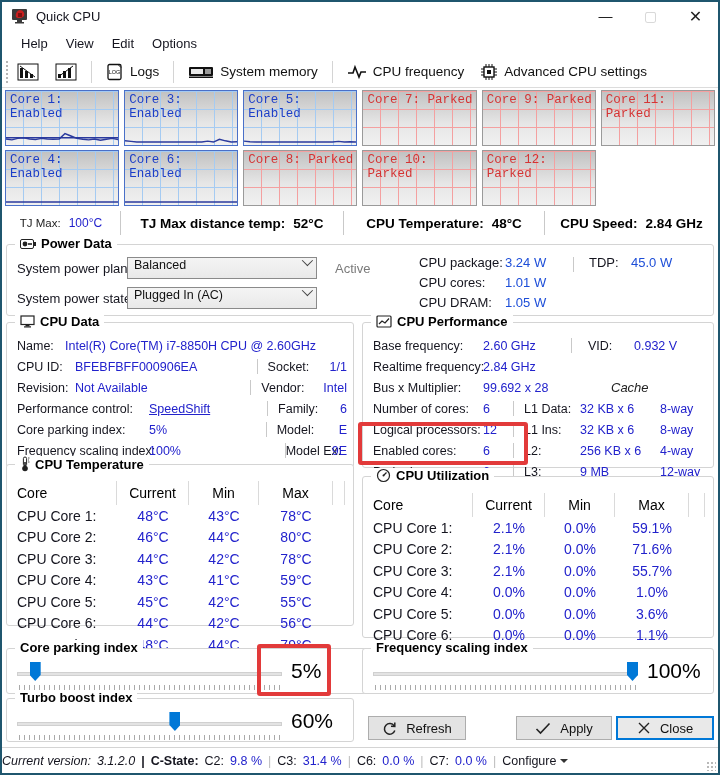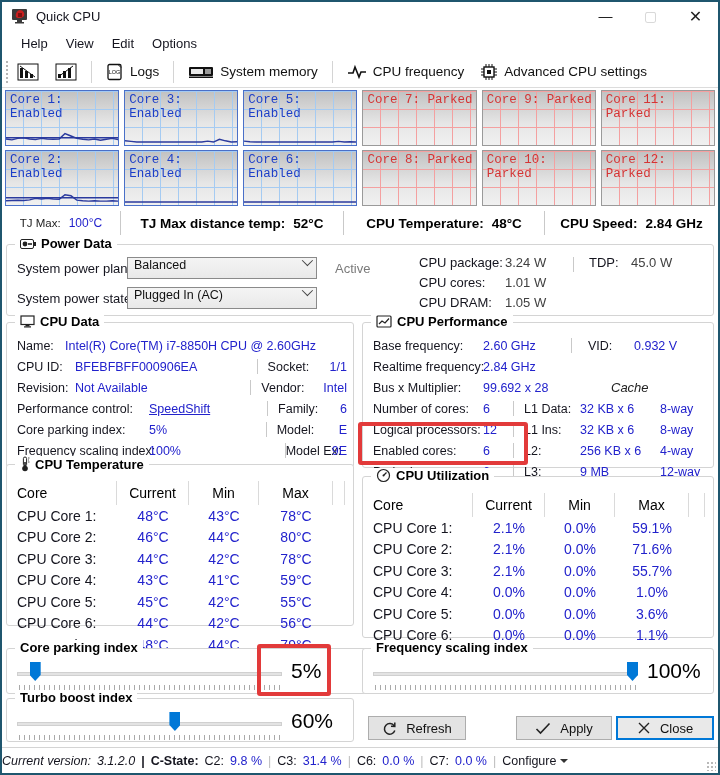--- a/index.html
+++ b/index.html
@@ -55,21 +55,21 @@
   .gb { position:absolute; border:1px solid #d4d4d4; border-radius:3px; background:#fff; }
   .gb-title { position:absolute; top:-9px; left:8px; background:#fff; padding:0 5px; font-weight:bold; font-size:13px; color:#000; display:flex; align-items:center; gap:5px; white-space:nowrap; }
   .gb-title svg { flex:0 0 auto; }
 
   
   .pw-row { position:absolute; display:flex; align-items:center; }
   .combo { width:190px; height:22px; background:linear-gradient(#f4f4f4,#e9e9e9); border:1px solid #8a8a8a; display:flex; align-items:flex-start; padding:0 6px; font-size:12.5px; color:#111; }
   .combo .chev { margin-left:auto; width:8px; height:8px; border-right:1.5px solid #444; border-bottom:1.5px solid #444; transform:rotate(45deg) translateY(-2px); }
   .kv { display:flex; align-items:center; }
   .kv .k { color:#15151f; }
-  .kv .v { color:#404040;text-align:center; }
+  .kv .v { color:#1d4ed8;text-align:center; }
 
   
   .drow { display:flex; align-items:center; height:21px; font-size:12.5px; }
   .lbl { color:#15151f; white-space:nowrap; }
   .val { color:#2222cc; white-space:nowrap; }
   .vdiv { width:1px; height:15px; background:#c9c9c9; }
   .link { color:#2222cc; text-decoration:underline; }
 
   
   .tbl { position:absolute; left:10px; right:8px; top:16px; }
@@ -210,27 +210,20 @@
         <div class="tile-label">Core 5: Enabled</div>
       </div>
     <div class="tile parked">
         <div class="tile-label">Core 7: Parked</div>
       </div>
     <div class="tile parked">
         <div class="tile-label">Core 9: Parked</div>
       </div>
     <div class="tile parked">
         <div class="tile-label">Core 11: Parked</div>
-      </div>
-    <div class="tile enabled">
-        <svg class="spark" viewBox="0 0 100 34" preserveAspectRatio="none">
-          <line x1="0" x2="100" y1="27.8" y2="27.8"></line>
-          <polyline points="0.0,30.8 5.3,30.5 10.5,30.2 15.8,30.5 21.1,29.9 26.3,28.4 31.6,29.0 36.8,28.4 42.1,29.0 47.4,29.3 52.6,24.8 57.9,25.7 63.2,30.2 68.4,30.8 73.7,31.1 78.9,30.8 84.2,31.1 89.5,31.1 94.7,30.8 100.0,31.1"></polyline>
-        </svg>
-        <div class="tile-label">Core 2: Enabled</div>
       </div>
     <div class="tile enabled">
         <svg class="spark" viewBox="0 0 100 34" preserveAspectRatio="none">
           <line style="display: none;"></line>
           <polyline points="0.0,32.0 5.3,32.0 10.5,32.0 15.8,32.0 21.1,32.0 26.3,32.0 31.6,32.0 36.8,32.0 42.1,32.0 47.4,32.0 52.6,32.0 57.9,32.0 63.2,32.0 68.4,32.0 73.7,32.0 78.9,32.0 84.2,32.0 89.5,32.0 94.7,32.0 100.0,32.0"></polyline>
         </svg>
         <div class="tile-label">Core 4: Enabled</div>
       </div>
     <div class="tile enabled">
         <svg class="spark" viewBox="0 0 100 34" preserveAspectRatio="none">

